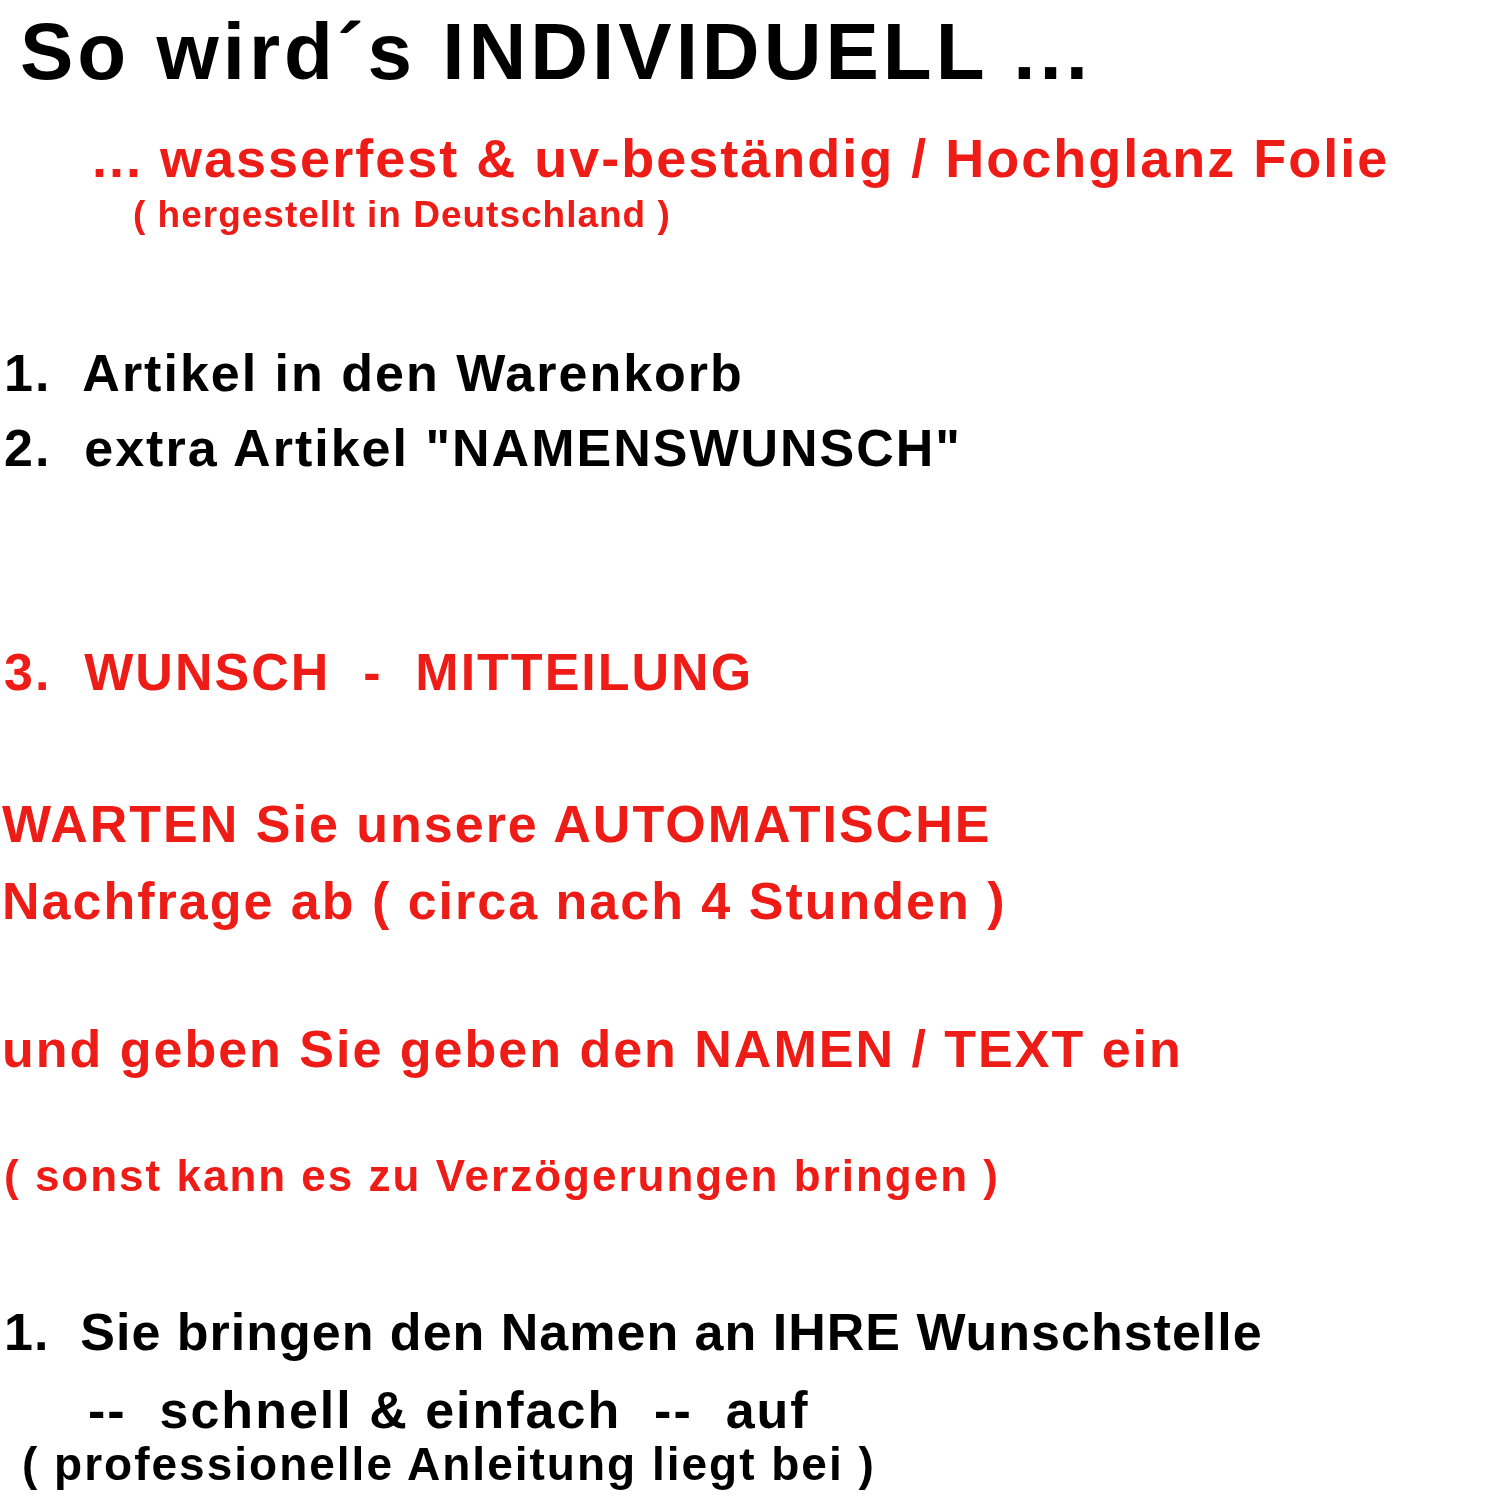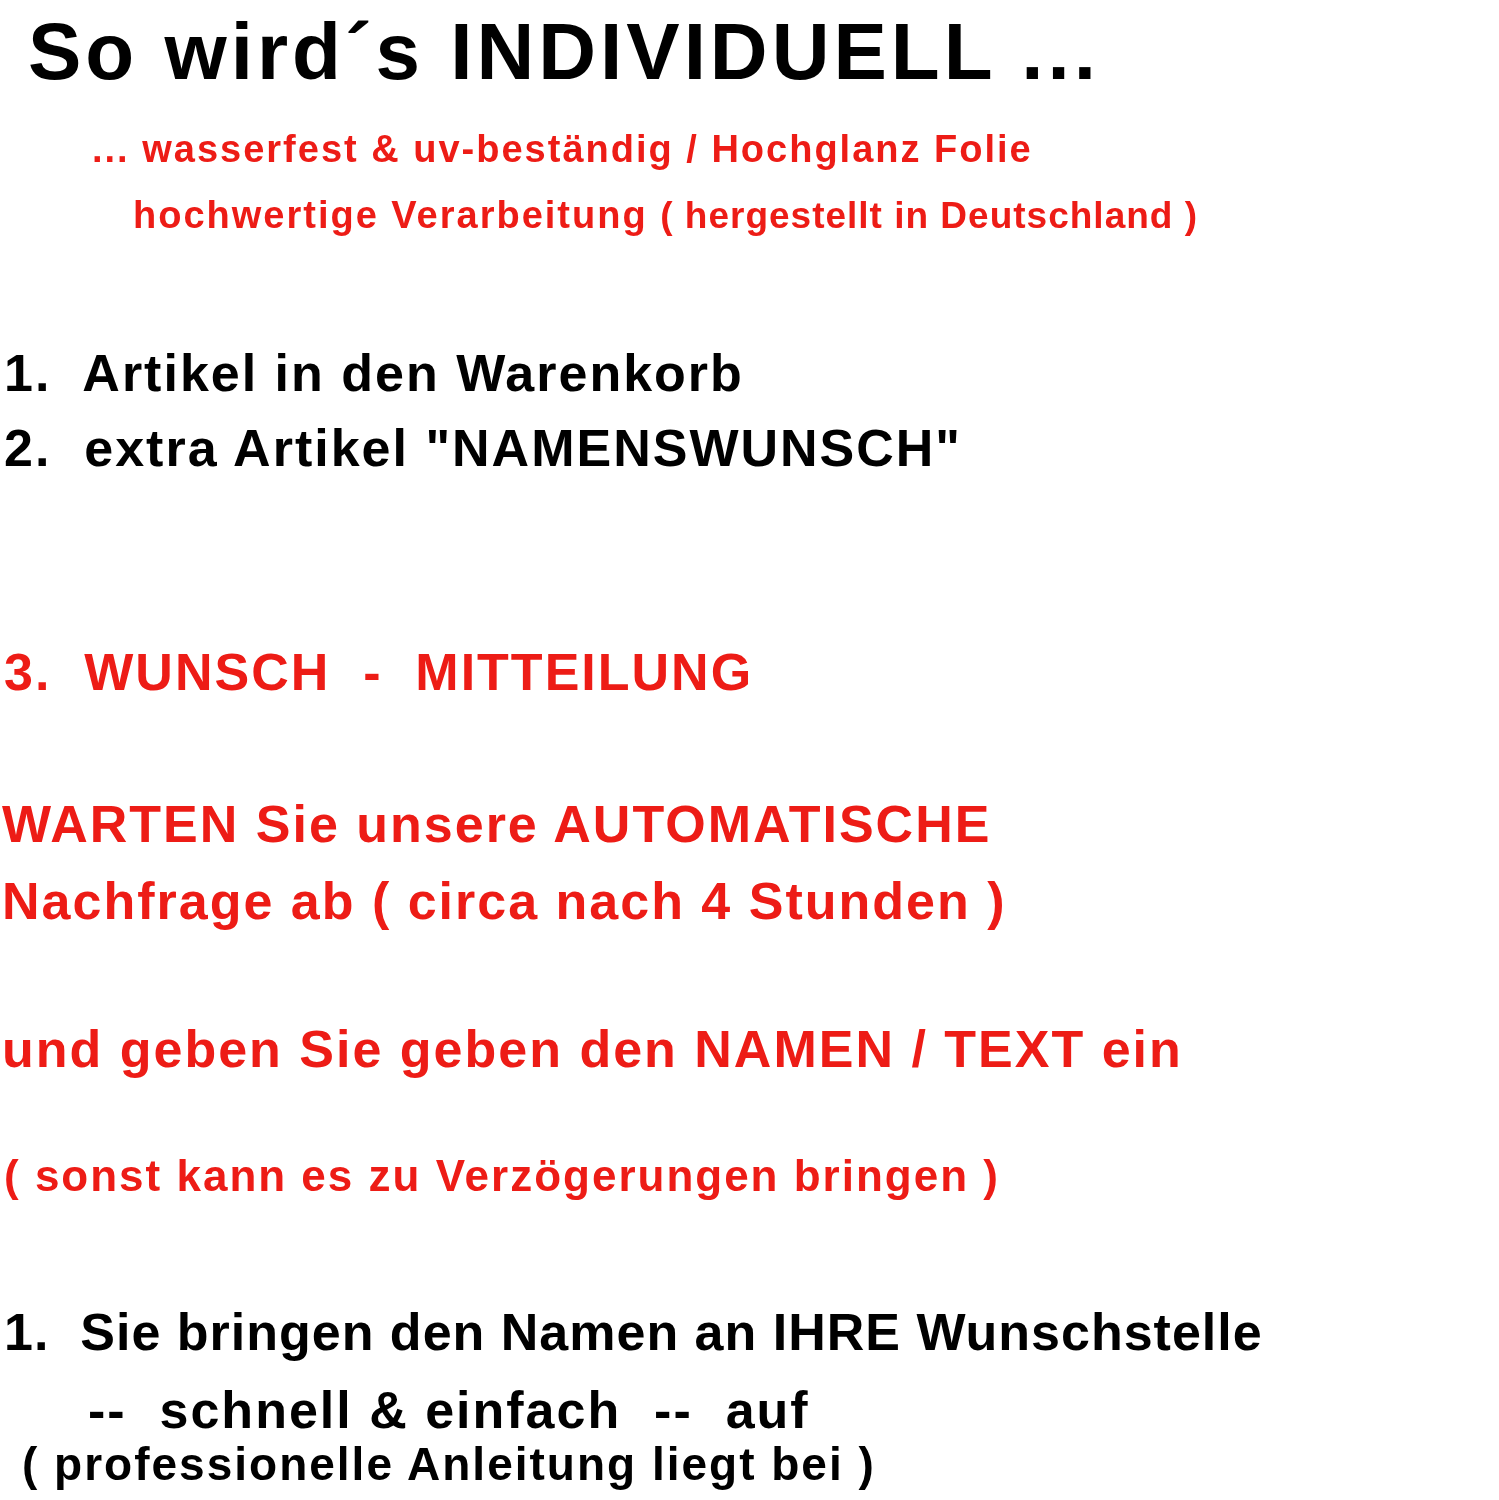--- a/index.html
+++ b/index.html
@@ -23,44 +23,43 @@
     letter-spacing: 2px;
   }
   .black { color: var(--black, #000000); }
   .red   { color: var(--red, #ed1c16); }
 
   .title {
     font-size: 80px;
     letter-spacing: 4px;
   }
   .big   { font-size: 52px; margin-top: 12px; }
-  .intro { font-size: 38px; }
+  .intro { font-size: 54px; }
   .note-inline {
     font-size: 37px;
     letter-spacing: 1px;
   }
   .small { font-size: 44px; }
   .mid   { font-size: 46px; }
 
   .baseline-row {
     display: flex;
     align-items: baseline;
   }
 </style>
 </head>
 <body style="background: rgb(255, 255, 255);">
 
 <div class="page">
 
-  <div class="line black title" style="left:28px; top:10px;">So wird´s INDIVIDUELL ...</div>
+  <div class="line black title" style="left:20px; top:10px;">So wird´s INDIVIDUELL ...</div>
 
   <div class="line red intro" style="left:92px; top:130px;">... wasserfest &amp; uv-beständig / Hochglanz Folie</div>
 
   <div class="line red baseline-row" style="left:133px; top:196px;">
-    <span class="intro">hochwertige Verarbeitung </span>
     <span class="note-inline">( hergestellt in Deutschland )</span>
   </div>
 
   <div class="line black big" style="left:4px; top:334px;">1.  Artikel in den Warenkorb</div>
 
   <div class="line black big" style="left:4px; top:409px;">2.  extra Artikel "NAMENSWUNSCH"</div>
 
 
   <div class="line red big" style="left:4px; top:633px;">3.  WUNSCH  -  MITTEILUNG</div>
 

